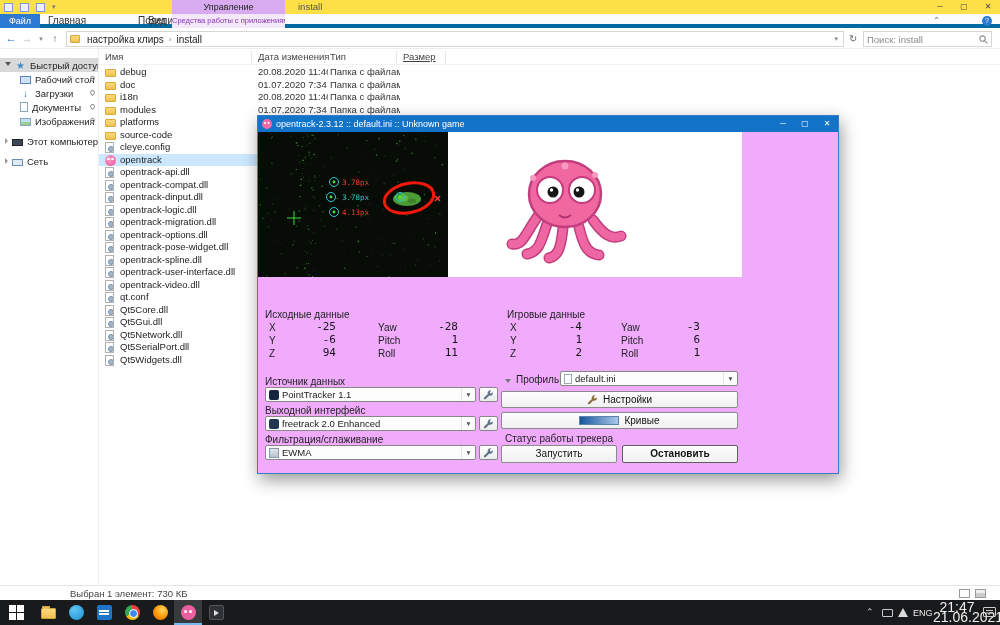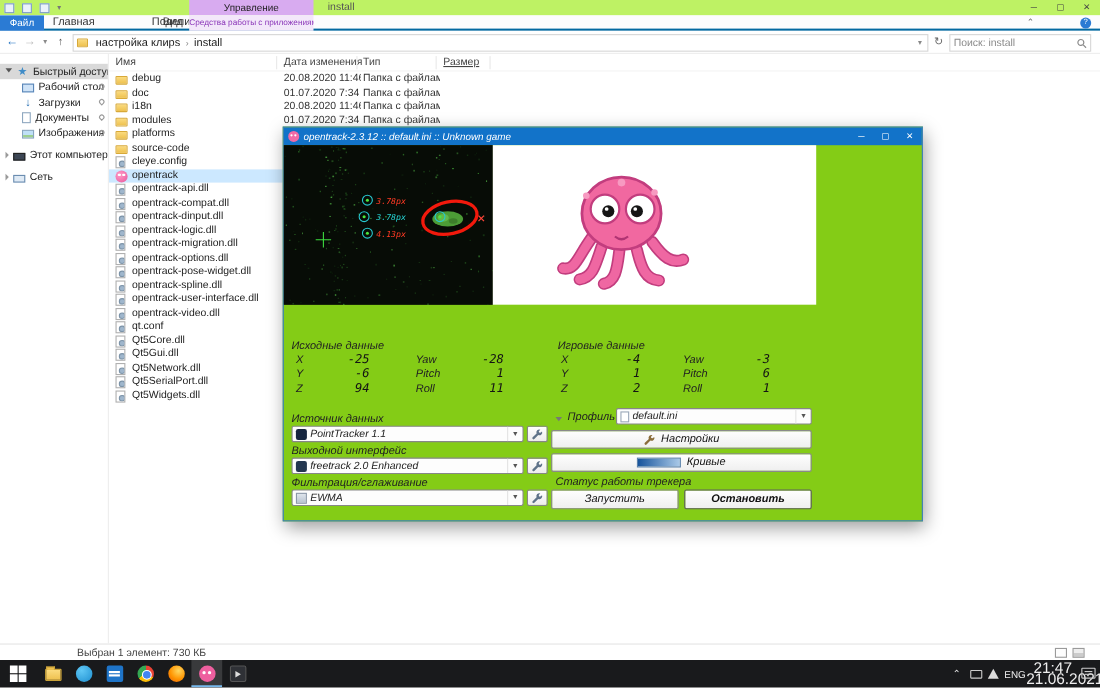--- a/index.html
+++ b/index.html
@@ -3,31 +3,31 @@
 <meta charset="utf-8">
 <style>
   * { box-sizing: border-box; margin:0; padding:0; }
   html,body { background:#555; }
   .screen { position:relative; width:1000px; height:625px; overflow:hidden; background:#fff;
             font-family:"Liberation Sans","DejaVu Sans",sans-serif; font-size:10px; color:#222; }
 
   
   .explorer { position:absolute; inset:0 0 25px 0; background:#fff; }
 
-  .titlebar { position:absolute; top:0; left:0; right:0; height:14px; background:#bef264; }
+  .titlebar { position:absolute; top:0; left:0; right:0; height:14px; background:#fde047; }
   .qat { position:absolute; left:4px; top:0; height:14px; display:flex; gap:7px; align-items:center; color:#5a7fae; font-size:8px; }
   .qat .mini { width:9px; height:9px; border:1px solid #7a9cc4; background:#eaf2fb; }
   .qat .chev { color:#777; font-size:7px; }
   .ctx-tab-title { position:absolute; left:172px; top:0; width:113px; height:14px; background:#d8abf0;
                    color:#1d1d1d; font-size:9px; text-align:center; line-height:14px; }
   .win-title { position:absolute; left:298px; top:0; height:14px; line-height:14px; color:#555; font-size:9.5px; }
   .caption-btns { position:absolute; right:0; top:0; display:flex; }
   .cbtn { width:24px; height:14px; text-align:center; line-height:14px; font-size:8px; color:#444; }
 
-  .ribbon { position:absolute; top:14px; left:0; right:0; height:14px; background:#fcfcfd; border-bottom:2px solid #0369a1; }
+  .ribbon { position:absolute; top:14px; left:0; right:0; height:14px; background:#fcfcfd; border-bottom:4px solid #0369a1; }
   .file-tab { position:absolute; left:0; top:0; width:40px; height:14px; background:#2b7bd4; color:#fff;
               text-align:center; line-height:14px; font-size:9px; }
   .rtab { position:absolute; top:0; height:14px; line-height:14px; font-size:10px; color:#333; }
   .rtab.home { left:48px; } .rtab.share { left:96px;margin-left:42px; } .rtab.view { left:148px; }
   .ctx-tab-ribbon { position:absolute; left:172px; top:0; width:113px; height:14px; background:#f3e7fa;
                     color:#8a35b8; font-size:7.5px; text-align:center; line-height:14px; white-space:nowrap; overflow:hidden; }
   .ribbon-collapse { position:absolute; right:60px; top:2px; color:#666; font-size:8px; }
   .ribbon-help { position:absolute; right:8px; top:2px; width:10px; height:10px; border-radius:50%;
                  background:#2b7bd4; color:#fff; font-size:7px; text-align:center; line-height:10px; }
 
@@ -97,22 +97,22 @@
   .fi-app::after { content:''; position:absolute; left:2px; top:3px; width:2.5px; height:2.5px; border-radius:50%;
                    background:#fff; box-shadow:4px 0 0 #fff; }
 
   .statusbar { position:absolute; left:0; right:0; bottom:0; height:15px; border-top:1px solid #e4e4e4; background:#fff; }
   .statusbar .st { position:absolute; top:0; line-height:15px; font-size:9.5px; color:#444; }
   .st-count { left:8px;margin-top:13px; } .st-sel { left:70px; }
   .sb-view { position:absolute; top:3px; width:11px; height:9px; border:1px solid #9a9a9a; background:#fdfdfd; }
   .sb-view.v1 { right:30px; } .sb-view.v2 { right:14px; background:linear-gradient(#eee 50%, #ccc 50%); }
 
   
-  .ot-window { position:absolute; left:257px; top:115px; width:582px; height:359px; background:#84cc16;
-               border:1px solid #3a7cc4; box-shadow:2px 6px 16px rgba(0,0,0,.4); z-index:10;font-style:italic; }
+  .ot-window { position:absolute; left:257px; top:115px; width:582px; height:359px; background:#f0abfc;
+               border:1px solid #3a7cc4; box-shadow:2px 6px 16px rgba(0,0,0,.4); z-index:10; }
   .ot-titlebar { position:absolute; left:0; top:0; right:0; height:16px; background:#1273c9; display:flex; align-items:center; }
   .ot-appicon { width:10px; height:10px; border-radius:50%; background:#f06aa6; margin:0 4px; position:relative; flex:0 0 auto; }
   .ot-appicon::after { content:''; position:absolute; left:1.5px; top:2.5px; width:2.5px; height:2.5px; border-radius:50%;
                        background:#fff; box-shadow:3.5px 0 0 #fff; }
   .ot-title { color:#fff; font-size:9px; flex:1; white-space:nowrap; overflow:hidden; }
   .ot-cbtn { width:22px; text-align:center; color:#fff; font-size:8px; line-height:16px; }
 
   .cam { position:absolute; left:0; top:16px; width:190px; height:145px; background:#070c06; }
   .cam svg { display:block; }
   .oct-area { position:absolute; left:190px; top:16px; width:294px; height:145px; background:#fff; }

